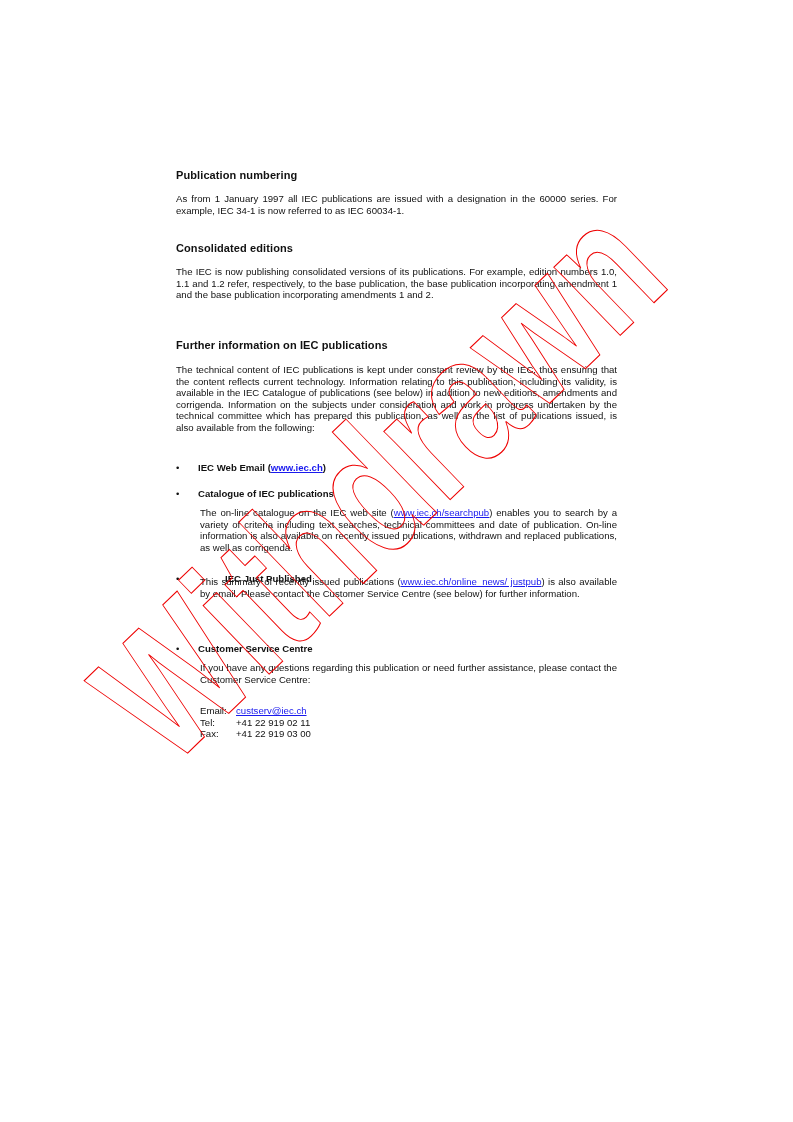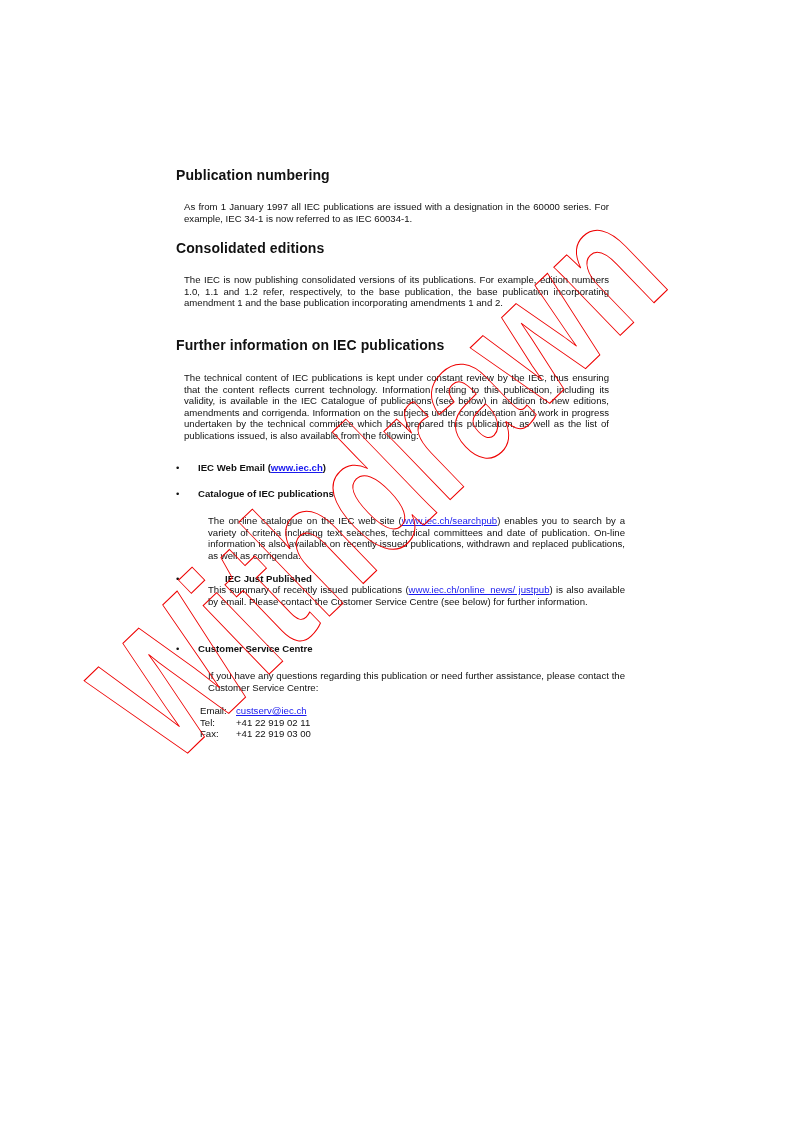--- a/index.html
+++ b/index.html
@@ -1,20 +1,20 @@
 <!DOCTYPE html>
 <html><head>
   <meta charset="utf-8">
   <style>
     html, body { margin: 0; padding: 0; background: #ffffff; }
     body { width: 793px; height: 1122px; position: relative; overflow: hidden;
       font-family: "Liberation Sans", sans-serif; color: #111; }
     .content { position: absolute; left: 176px; top: 165px; width: 441px; }
-    h2 { font-size: 14px; font-weight: bold; margin: 0; line-height: 16px; letter-spacing: 0.1px; }
-    p { font-size: 9.6px; line-height: 11.6px; margin: 8px; text-align: justify; text-align-last: left; }
+    h2 { font-size: 11px; font-weight: bold; margin: 0; line-height: 16px; letter-spacing: 0.1px; }
+    p { font-size: 9.6px; line-height: 11.6px; margin: 0; text-align: justify; text-align-last: left; }
     .sec1-title { position: absolute; top: 2px; }
     .sec1-body { position: absolute; top: 28px; }
     .sec2-title { position: absolute; top: 75px; text-align: center; }
     .sec2-body { position: absolute; top: 101px; }
     .sec3-title { position: absolute; top: 172px; }
     .sec3-body { position: absolute; top: 199px; }
     .bullet { position: absolute; left: 0; font-size: 9.6px; line-height: 11.6px; }
     .bullet .dot { position: absolute; left: 0; top: 0; }
     .bullet .title { position: absolute; left: 22px; top: 0; font-weight: bold; white-space: nowrap; }
     .bullet-body { position: absolute; left: 24px; width: 417px; }

